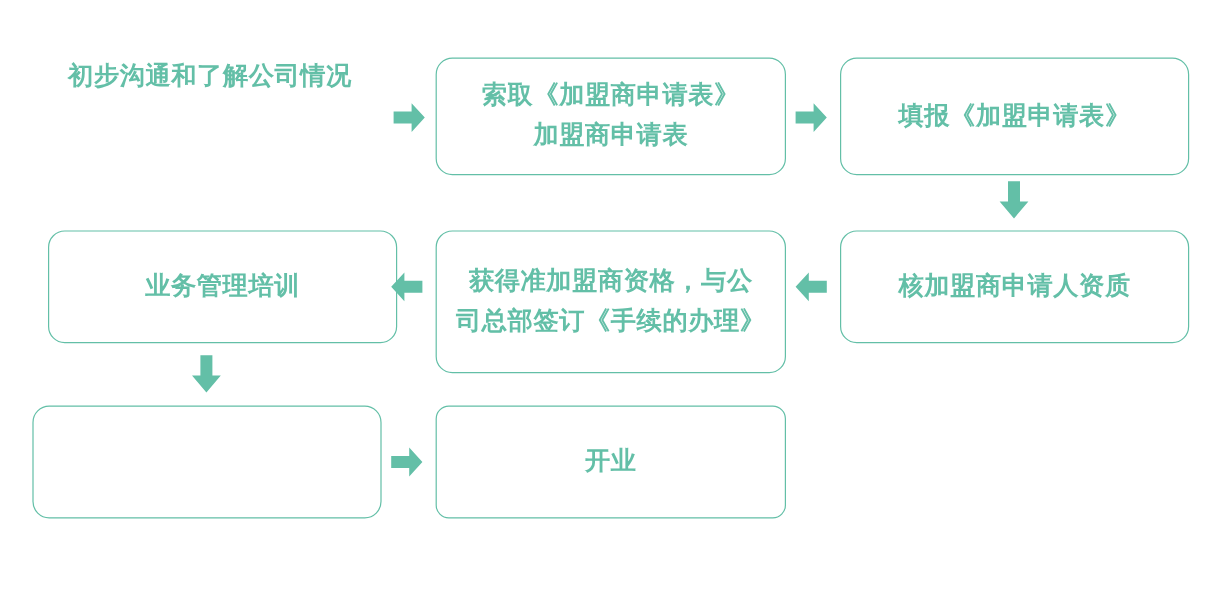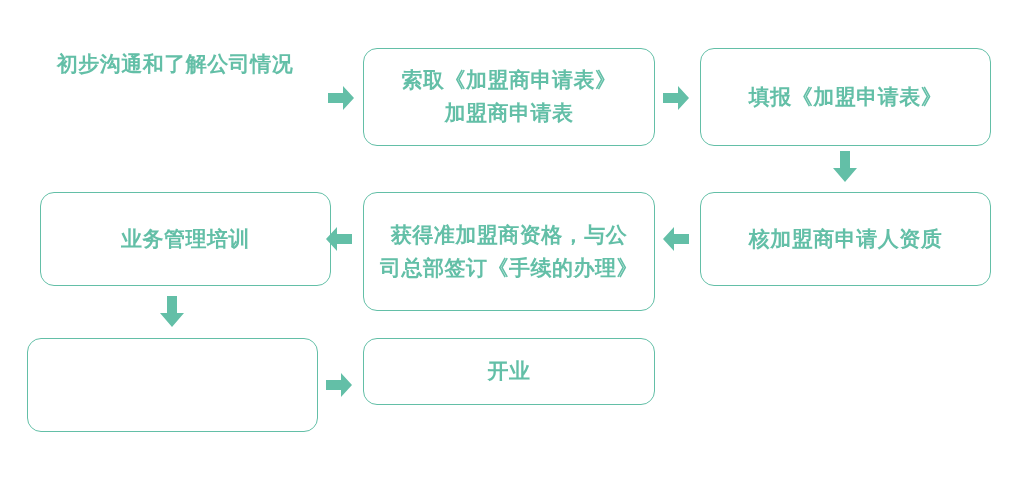--- a/index.html
+++ b/index.html
@@ -149,19 +149,19 @@
       <br>
     </span>
   </div>
 
   <div class="arrow" style="left:324px; top:370px; width:30px; height:30px;">
     <svg width="30" height="30" viewBox="0 0 30 30" aria-hidden="true">
       <path d="M2 10 H17 V3 L28 15 L17 27 V20 H2 Z" fill="#63bfa7"></path>
     </svg>
   </div>
 
-  <div class="node" style="left:363px; top:338px; width:292px; height:67px;">
+  <div class="node" style="left:363px; top:338px; width:292px; height:94px;border-radius:11px;">
     <span class="node-text">
       <span>开业</span>
     </span>
   </div>
 
 </div>
 
 </body></html>

